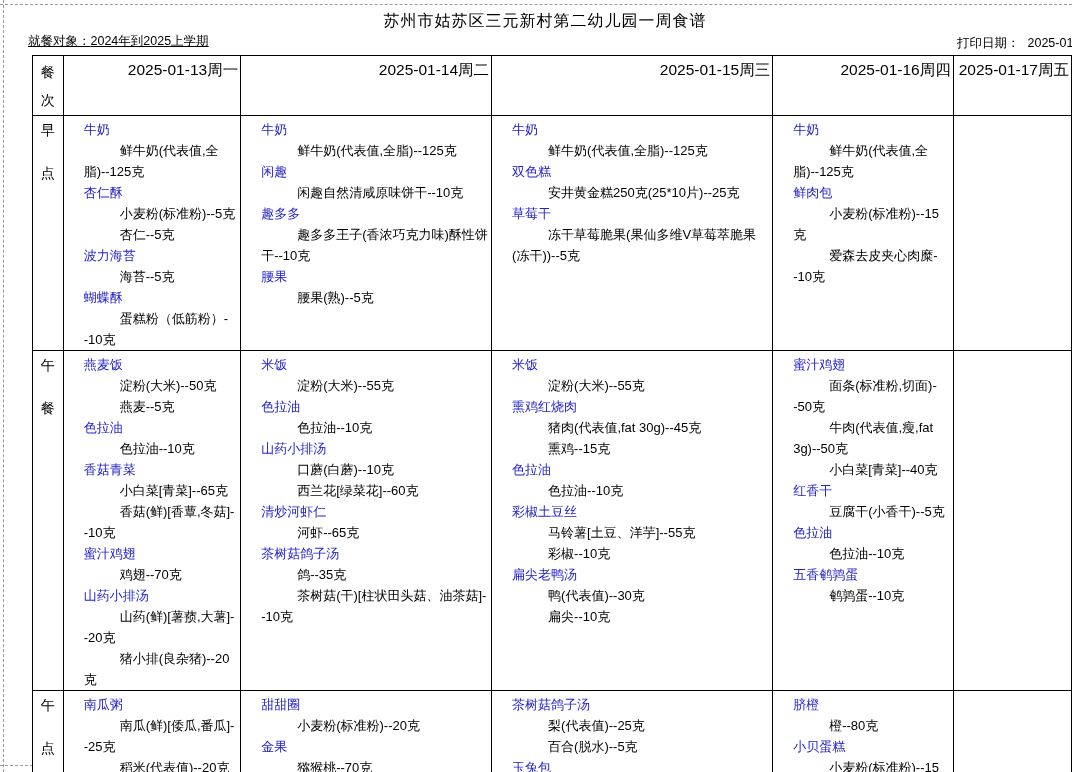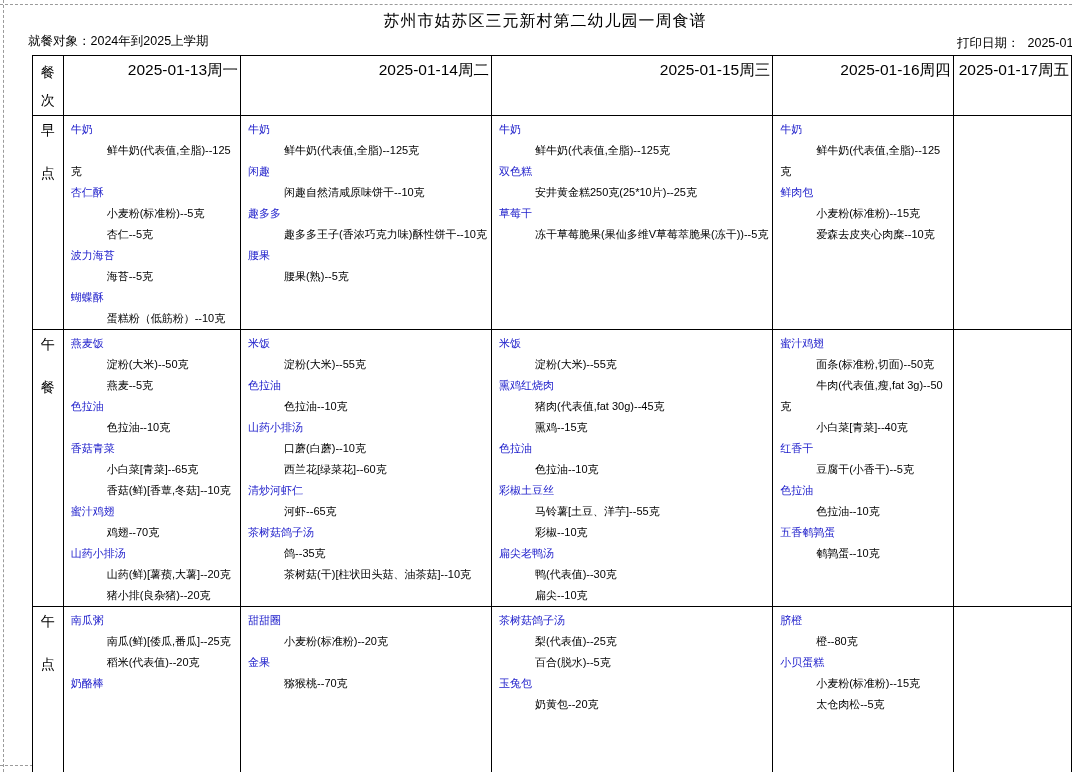--- a/index.html
+++ b/index.html
@@ -4,34 +4,34 @@
 <style>
   html,body{margin:0;padding:0;width:1072px;height:772px;overflow:hidden;background:#fff;
     font-family:"Liberation Sans","DejaVu Sans",sans-serif;color:#000;}
   body{position:relative;}
   
   .guide-h{position:absolute;left:0;width:1072px;height:0;border-top:1px dashed #9b9b9b;}
   .guide-v{position:absolute;top:0;height:772px;width:0;border-left:1px dashed #9b9b9b;}
   #guide-top{top:4px;} #guide-bottom{top:765px;} #guide-left{left:3px;}
   
   #title{position:absolute;top:11px;left:0;width:1090px;text-align:center;font-size:16px;letter-spacing:1px;}
-  #meta-left{position:absolute;top:33px;left:28px;font-size:12.5px;}
+  #meta-left{position:absolute;top:33px;left:28px;font-size:12.5px;text-decoration:underline;}
   #meta-right{position:absolute;top:35px;left:957px;font-size:12.5px;white-space:nowrap;}
   #meta-right .val{margin-left:8px;}
   
   table{position:absolute;top:55px;left:32px;border-collapse:collapse;table-layout:fixed;}
   td,th{border:1px solid #000;vertical-align:top;padding:0;font-weight:normal;background:#fff;}
   thead tr{height:48px;}
   th.day-h{font-size:15.5px;text-align:right;padding:4px 2px 0 2px;line-height:20px;}
   th.corner{font-size:14px;text-align:center;padding-top:3px;}
   th.corner div{height:28px;line-height:26px;}
   td.meal-label{font-size:14px;text-align:center;padding-top:4px;}
   td.meal-label div{height:43px;line-height:20px;}
   tr.r0{height:212px;} tr.r1{height:276px;} tr.r2{height:171px;}
-  td.day-cell{padding:3px 3px 0 7px;font-size:11px;line-height:21px;}
+  td.day-cell{padding:3px 3px 0 20px;font-size:13px;line-height:21px;}
   .dish-name{color:var(--dish-blue,#2222cc);}
   .ingredient{text-indent:36px;}
 </style>
 </head>
 <body>
 
 <div class="guide-h" id="guide-top"></div>
 <div class="guide-h" id="guide-bottom"></div>
 <div class="guide-v" id="guide-left"></div>
 

